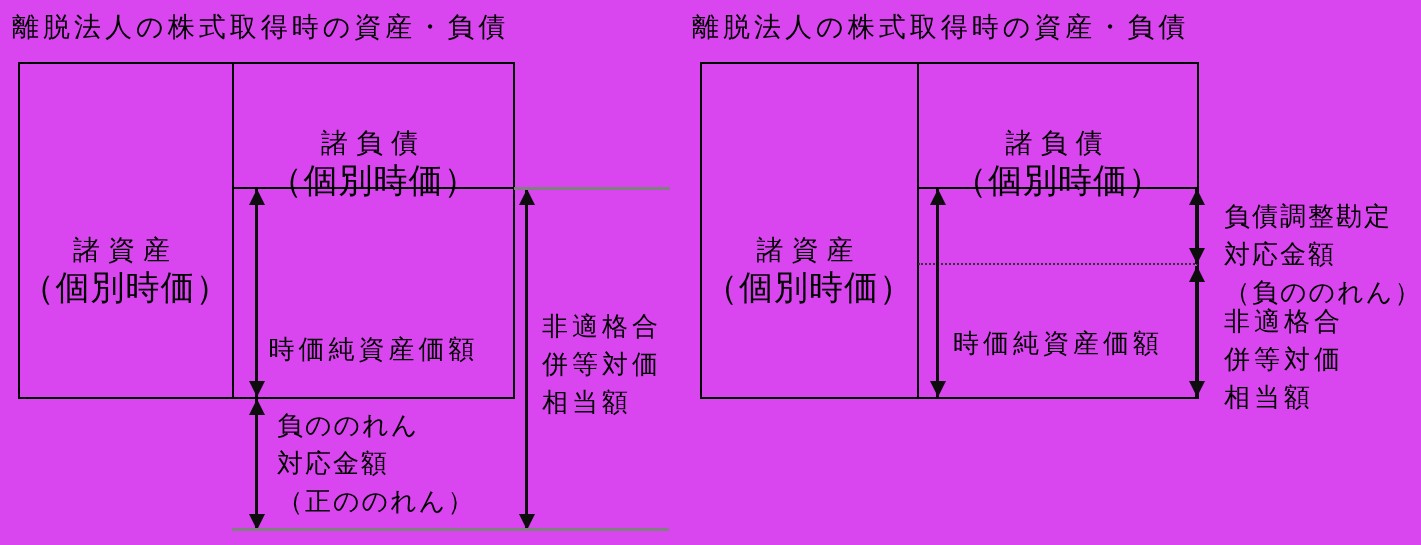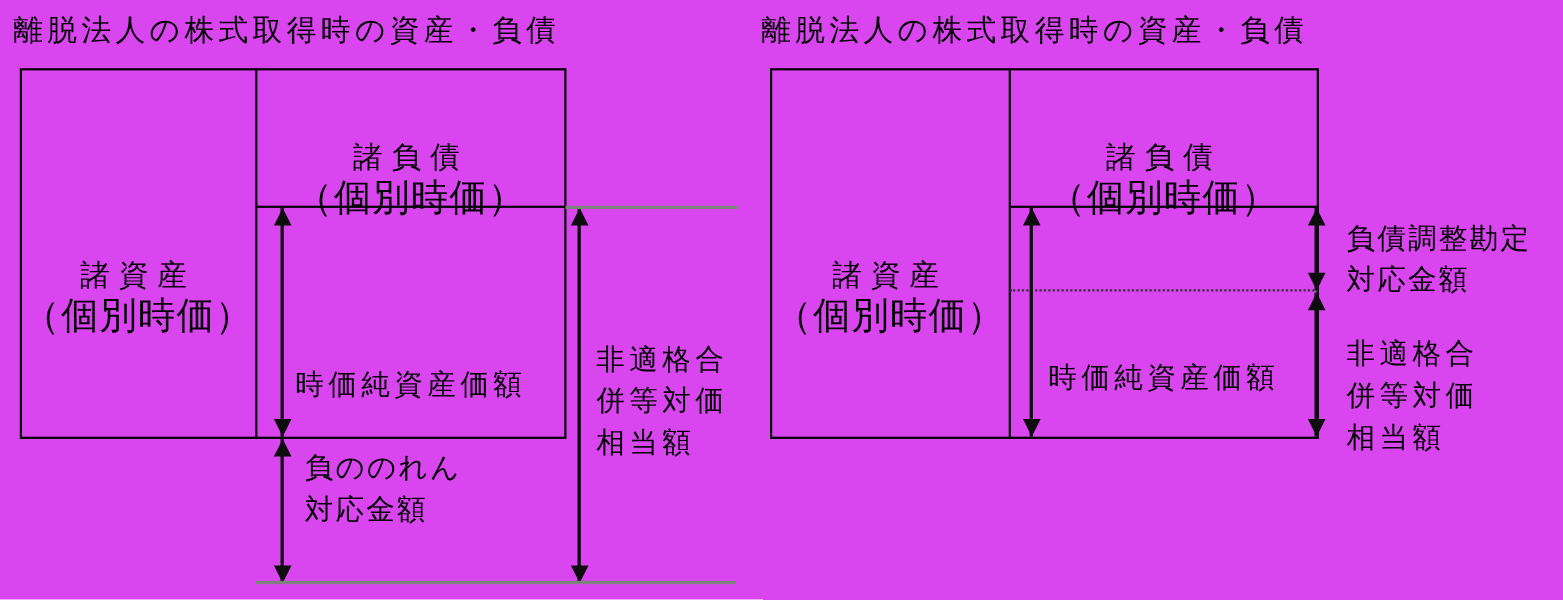--- a/index.html
+++ b/index.html
@@ -138,20 +138,21 @@
   <div class="varrow lt-inner-arrow"></div>
   <div class="varrow lt-lower-arrow"></div>
   <div class="varrow lt-tall-arrow"></div>
 
   <div class="hline-gray lt-gray-top"></div>
   <div class="hline-gray lt-gray-bottom"></div>
 
   <div class="side-label lt-goodwill">
     <span>負ののれん</span>
     <span>対応金額</span>
+    <span>（正ののれん）</span>
   </div>
 
   <div class="side-label lt-consider">
     <span>非適格合</span>
     <span>併等対価</span>
     <span>相当額</span>
   </div>
 
   <div class="title rt-title">離脱法人の株式取得時の資産・負債</div>
 
@@ -172,20 +173,21 @@
 
   <div class="net-label rt-net-label">時価純資産価額</div>
 
   <div class="varrow rt-inner-arrow"></div>
   <div class="varrow rt-top-arrow"></div>
   <div class="varrow rt-bottom-arrow"></div>
 
   <div class="side-label rt-neg-goodwill">
     <span>負債調整勘定</span>
     <span>対応金額</span>
+    <span>（負ののれん）</span>
   </div>
 
   <div class="side-label rt-consider">
     <span>非適格合</span>
     <span>併等対価</span>
     <span>相当額</span>
   </div>
 
 </div>
 

